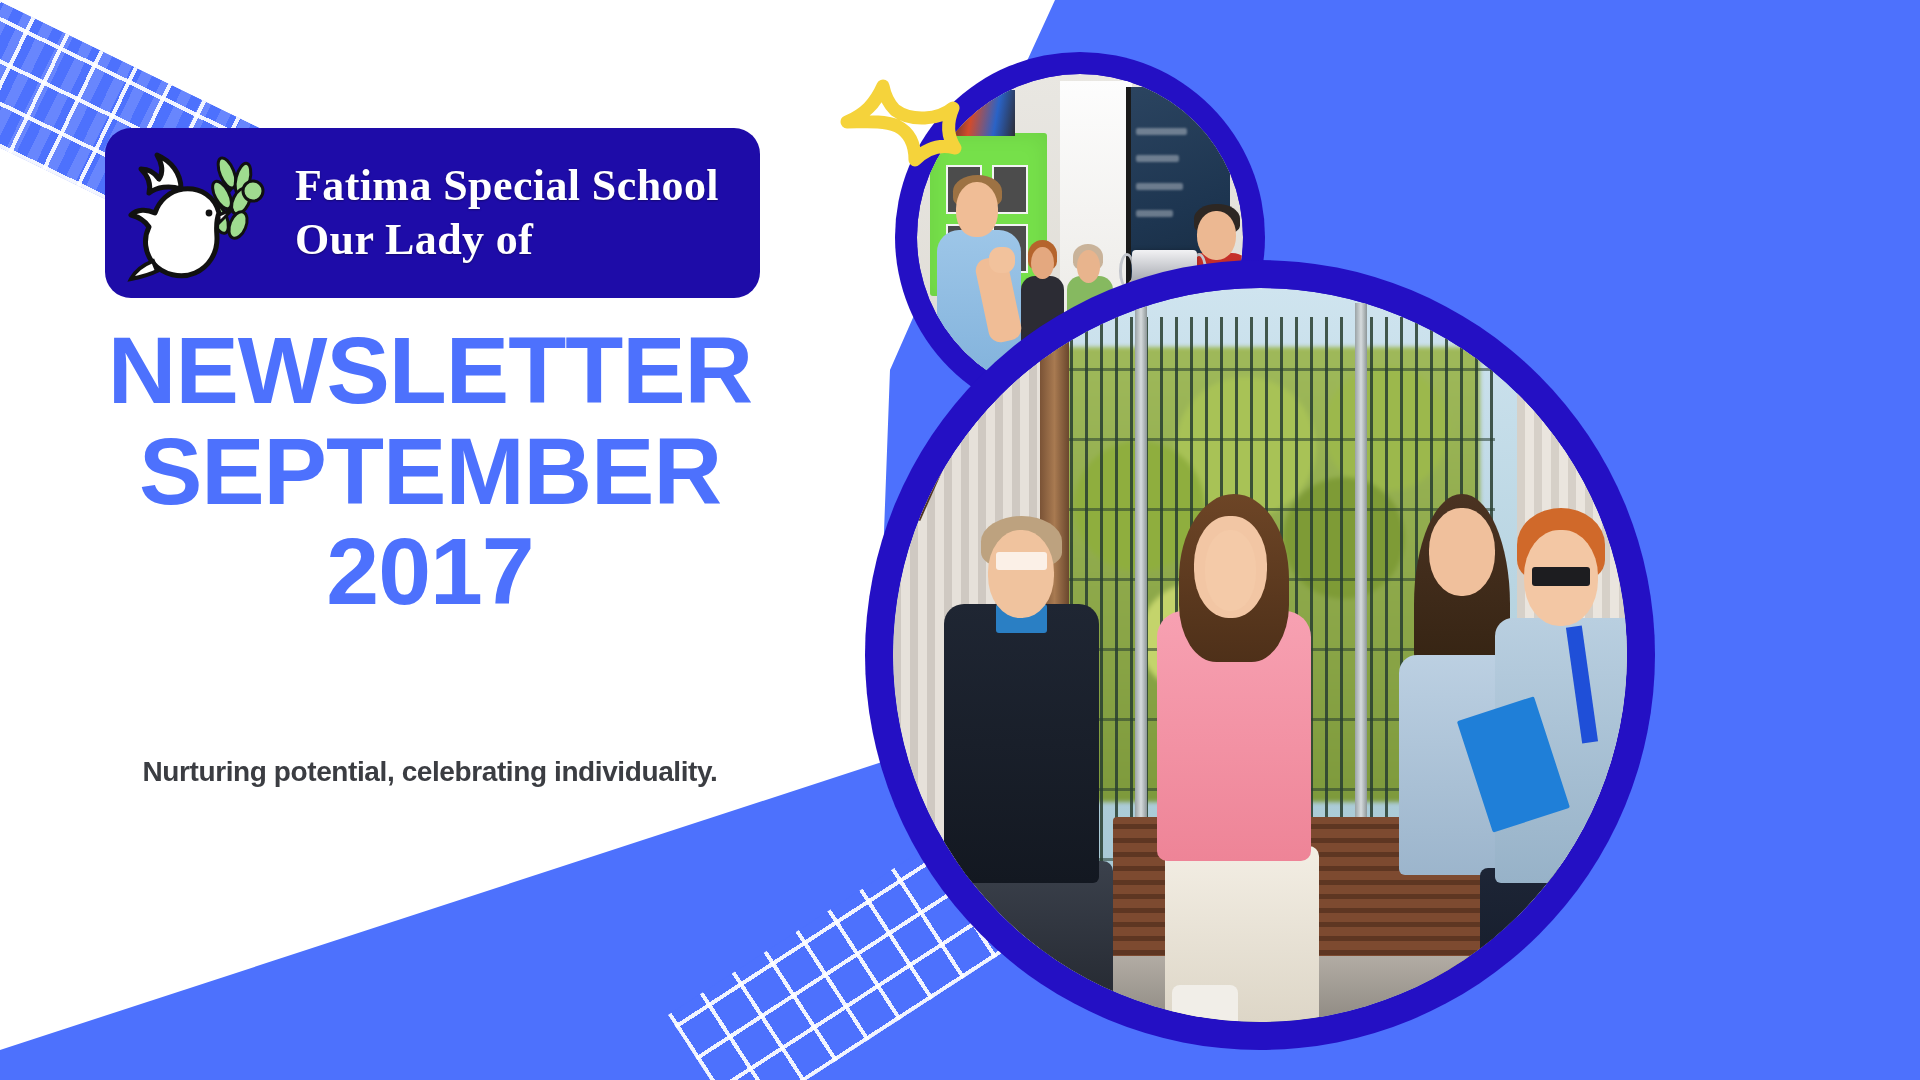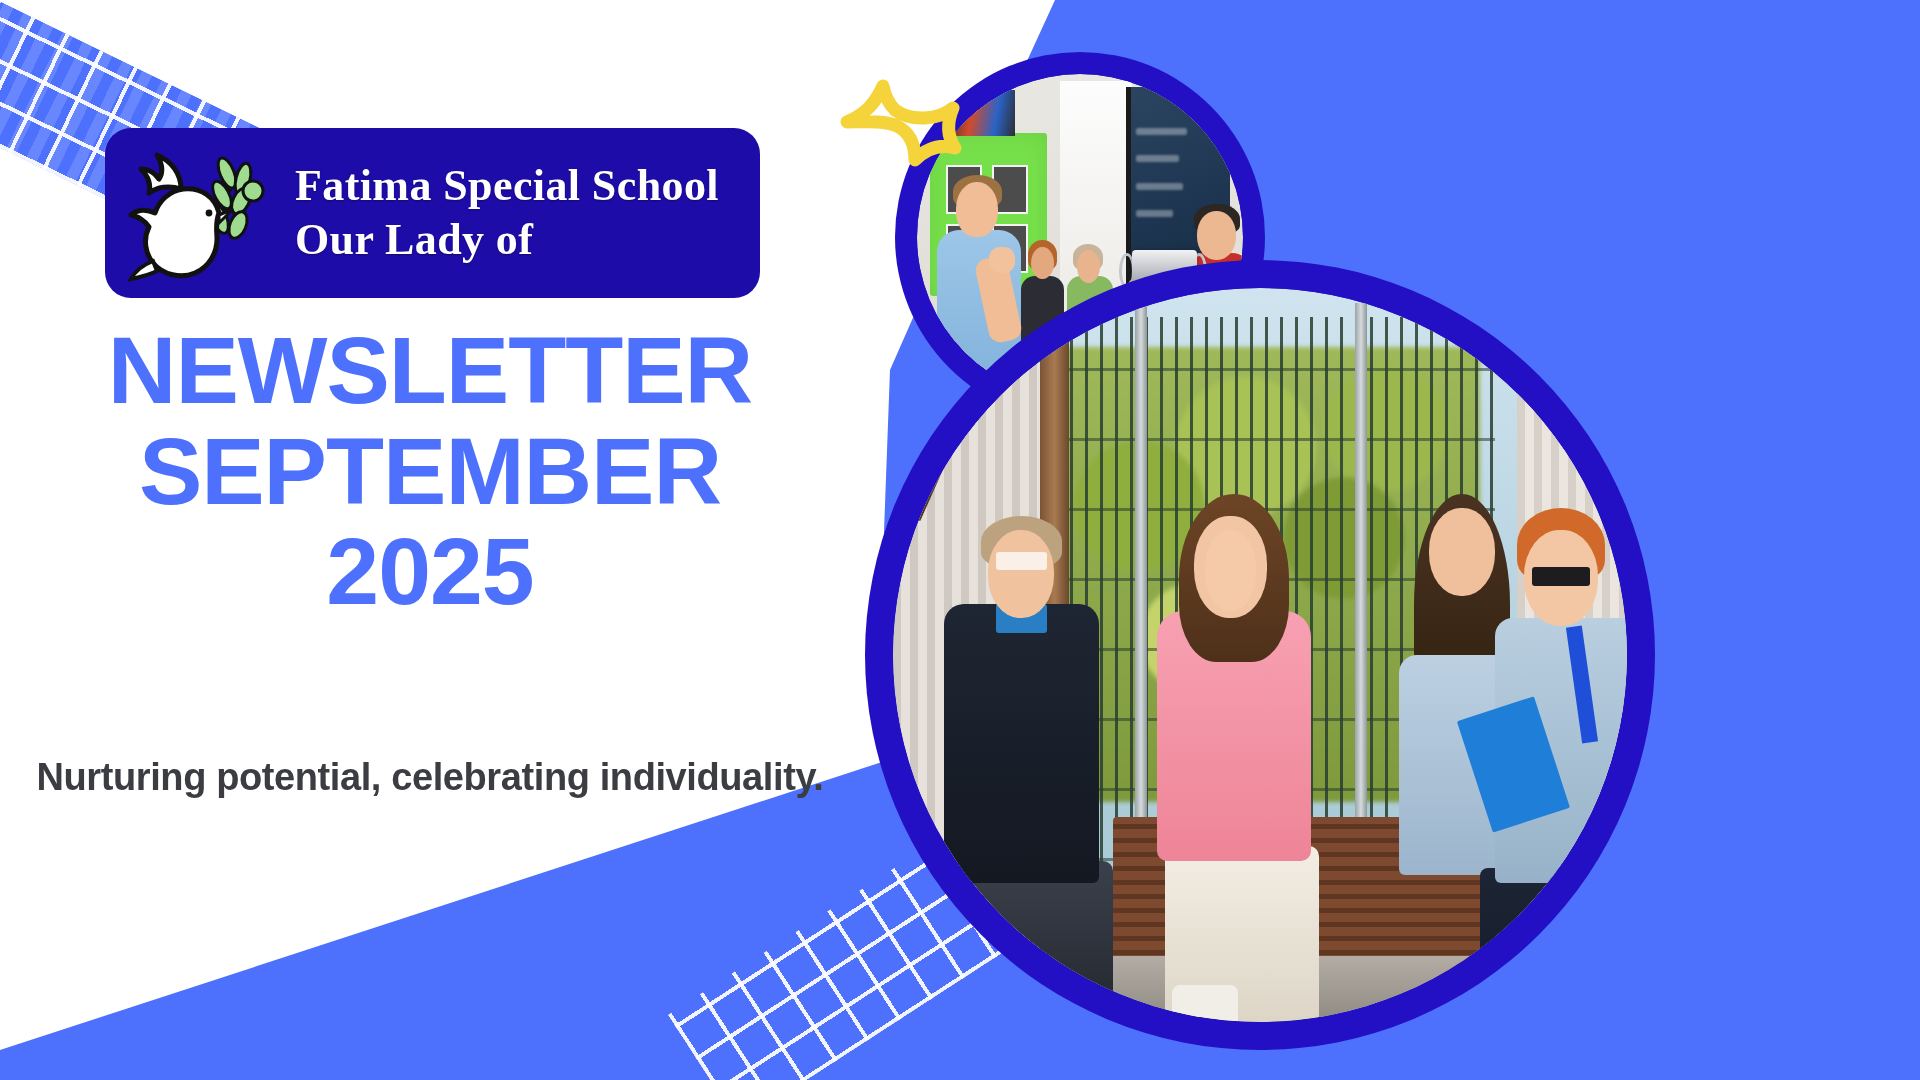--- a/index.html
+++ b/index.html
@@ -111,21 +111,21 @@
   }
   .headline .line{ display:block; }
 
   
   .tagline{
     position:absolute; left:0px; top:756px;
     width:860px;
     text-align:center;
     color:#3b3d42;
     font-weight:700;
-    font-size:38px;
+    font-size:28px;
     letter-spacing:-.4px;
     z-index:7;
   }
 
   
   .photo-wrap{ position:absolute; z-index:5; }
 
   .ring{
     position:absolute; inset:0;
     border-radius:50%;
@@ -611,18 +611,18 @@
     </div>
     <div class="logo-words">
       <span>Fatima Special School</span>
       <span>Our Lady of</span>
     </div>
   </div>
 
   <div class="headline">
     <span class="line">NEWSLETTER</span>
     <span class="line">SEPTEMBER</span>
-    <span class="line">2025</span>
+    <span class="line">2017</span>
   </div>
 
   <div class="tagline">Nurturing potential, celebrating individuality.</div>
 
 </div>
 
 </body></html>

